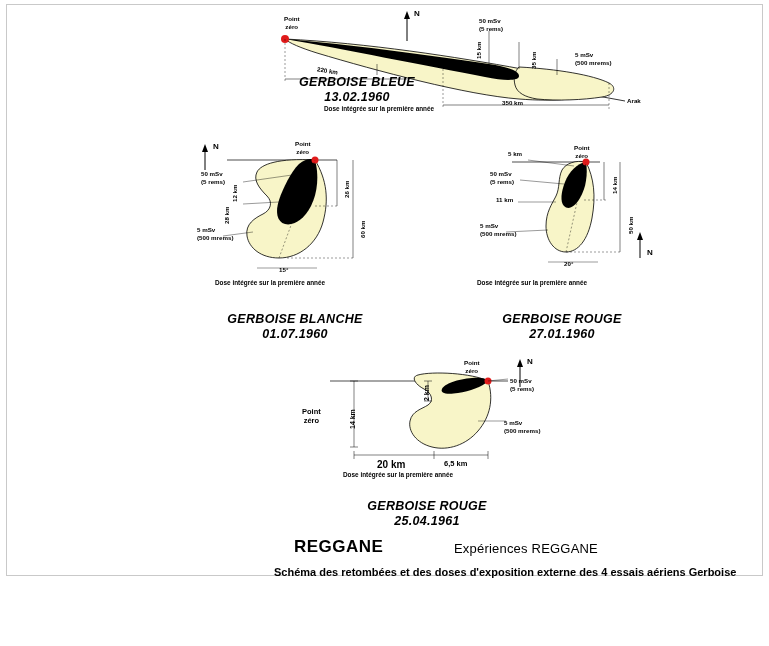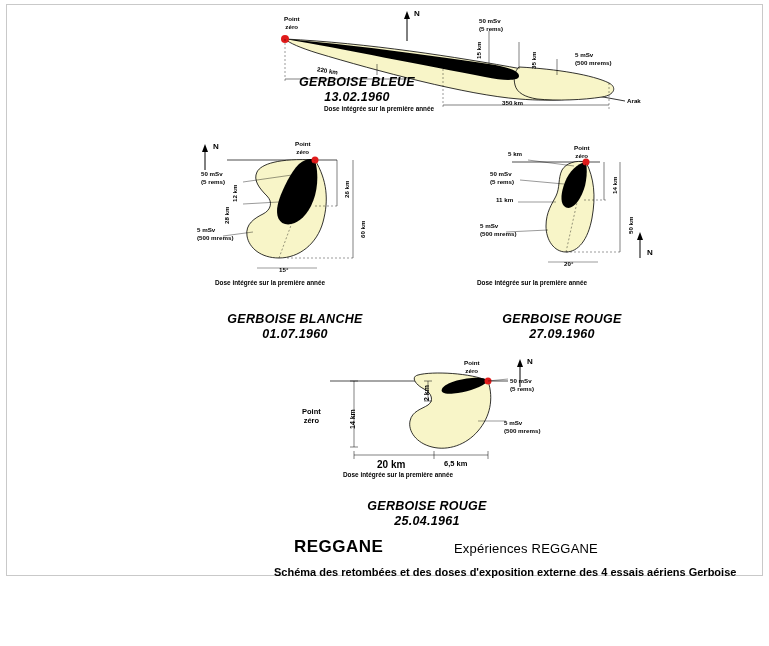--- a/index.html
+++ b/index.html
@@ -229,21 +229,21 @@
       <div class="tiny" style="left:24px; top:56px;">11 km</div>
       <div class="tiny" style="left:8px; top:82px;">5 mSv<br>(500 mrems)</div>
       <div class="tiny rot90" style="left:139px; top:54px;">14 km</div>
       <div class="tiny rot90" style="left:155px; top:94px;">50 km</div>
       <div class="tiny tiny-n" style="left:175px; top:108px;">N</div>
       <div class="tiny" style="left:92px; top:120px;">20°</div>
     </div>
 
     <div class="dose-note" style="left:470px; top:274px;">Dose intégrée sur la première année</div>
     <div class="cap cap-title" style="left:435px; top:307px; width:240px;">GERBOISE ROUGE</div>
-    <div class="cap cap-date" style="left:435px; top:322px; width:240px;">27.09.1960</div>
+    <div class="cap cap-date" style="left:435px; top:322px; width:240px;">27.01.1960</div>
 
     <div class="panel" style="left:275px; top:350px; width:270px; height:120px;">
       <svg width="270" height="120" viewBox="0 0 270 120">
         <g>
           <line x1="238" y1="32" x2="238" y2="8" stroke="#000" stroke-width="1"></line>
           <polygon points="238,4 235,12 241,12" fill="#000"></polygon>
         </g>
 
         <line x1="48" y1="26" x2="226" y2="26" stroke="#000" stroke-width="0.7"></line>
 

